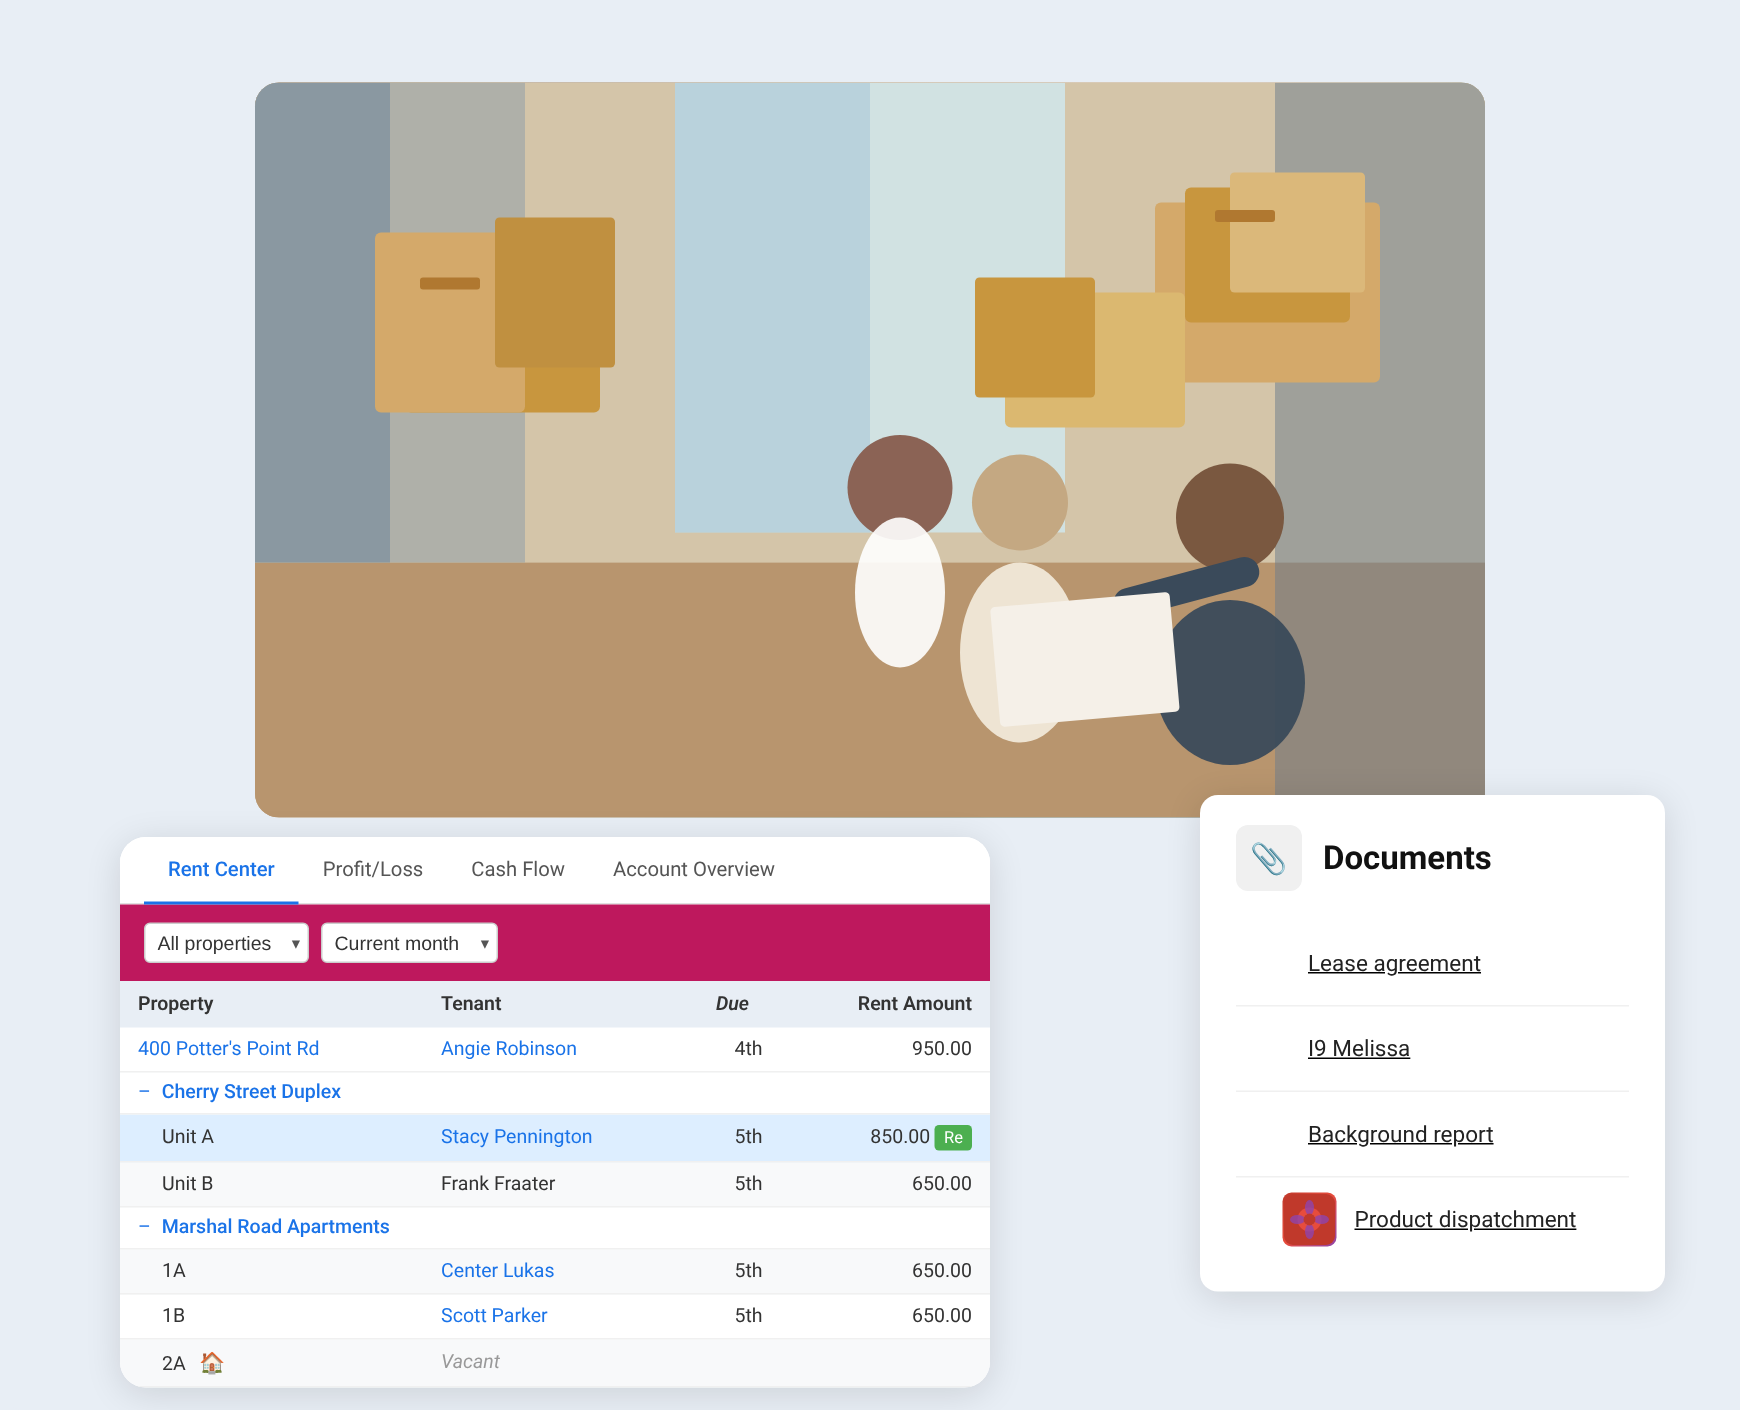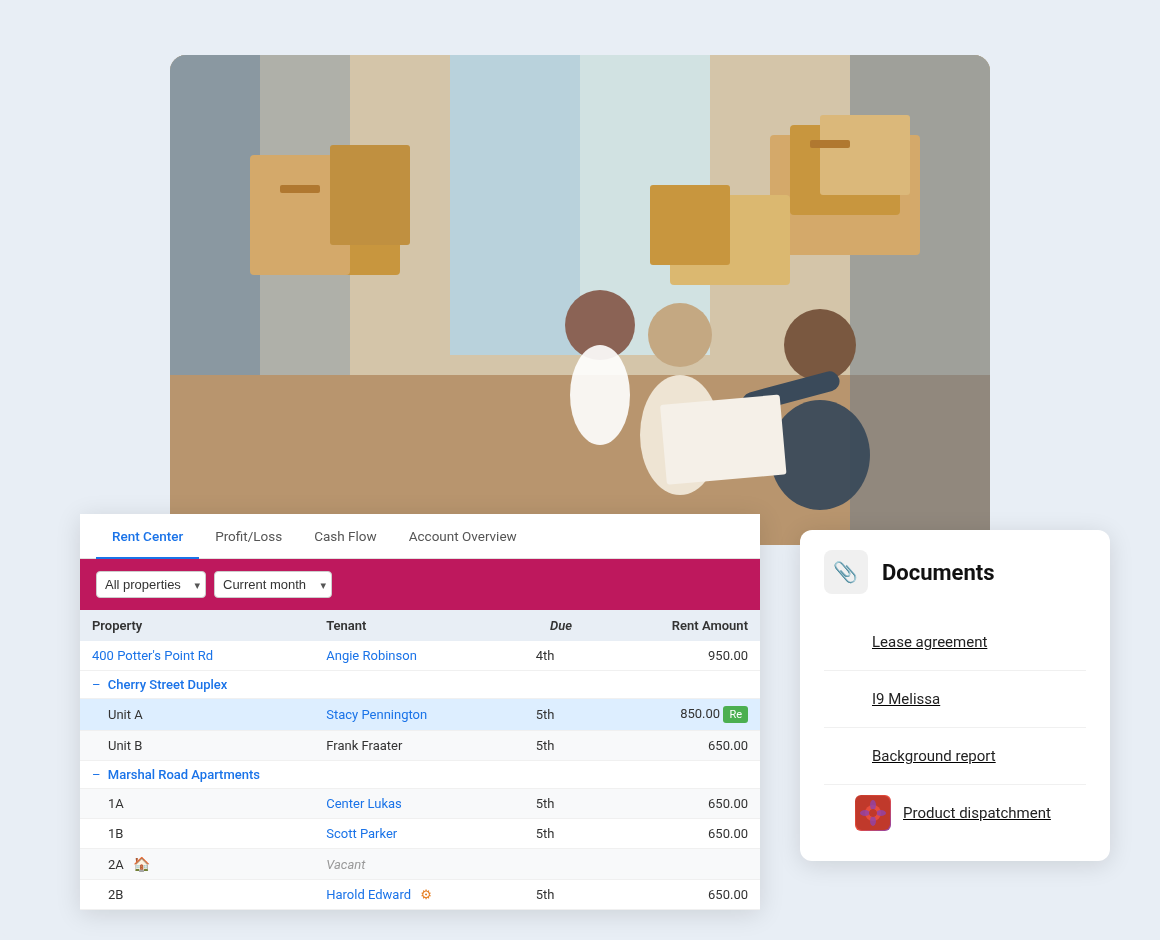--- a/index.html
+++ b/index.html
@@ -36,25 +36,25 @@
 
     
     .family-scene {
       width: 100%;
       height: 100%;
     }
 
     
     .rent-card {
       position: absolute;
-      bottom: 30px;
+      bottom: 15px;
       left: 80px;
-      width: 680px;
+      width: 580px;
       background: #ffffff;
-      border-radius: 0;
+      border-radius: 17px;
       box-shadow: 0 4px 24px rgba(0,0,0,0.12);
       overflow: hidden;
     }
 
     
     .tabs {
       display: flex;
       padding: 0 16px;
       border-bottom: 1px solid #e0e0e0;
       background: #fff;
@@ -185,21 +185,21 @@
       padding: 6px 12px;
       background: #fff;
     }
 
     .dash {
       color: #1a73e8;
       margin-right: 4px;
     }
 
     .center-text {
-      text-align: left;
+      text-align: right;
     }
 
     .right-text {
       text-align: right;
     }
 
     .vacant-text {
       color: #999;
       font-style: italic;
     }
@@ -464,31 +464,20 @@
               <span style="padding-left:16px">2A</span>
               <span style="margin-left:6px; color:#c0392b; font-size:14px;">🏠</span>
             </td>
             <td>
               <span class="vacant-text">Vacant</span>
             </td>
             <td class="center-text"></td>
             <td class="right-text"></td>
           </tr>
 
-          <tr>
-            <td>
-              <span style="padding-left:16px">2B</span>
-            </td>
-            <td>
-              <span class="link-blue">Harold Edward</span>
-              <span style="margin-left:6px; color:#e67e22; font-size:13px;">⚙</span>
-            </td>
-            <td class="center-text">5th</td>
-            <td class="right-text">650.00</td>
-          </tr>
         </tbody>
       </table>
     </div>
   </div>
 
   <div class="documents-card">
     <div class="documents-header">
       <div class="documents-icon-wrap">
         <span>📎</span>
       </div>

